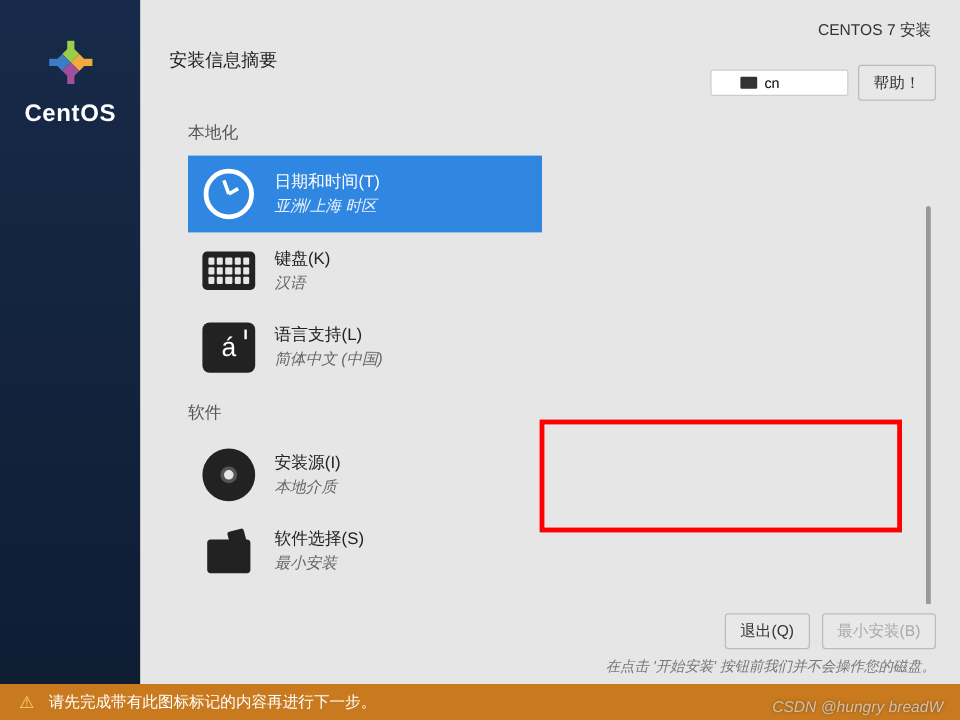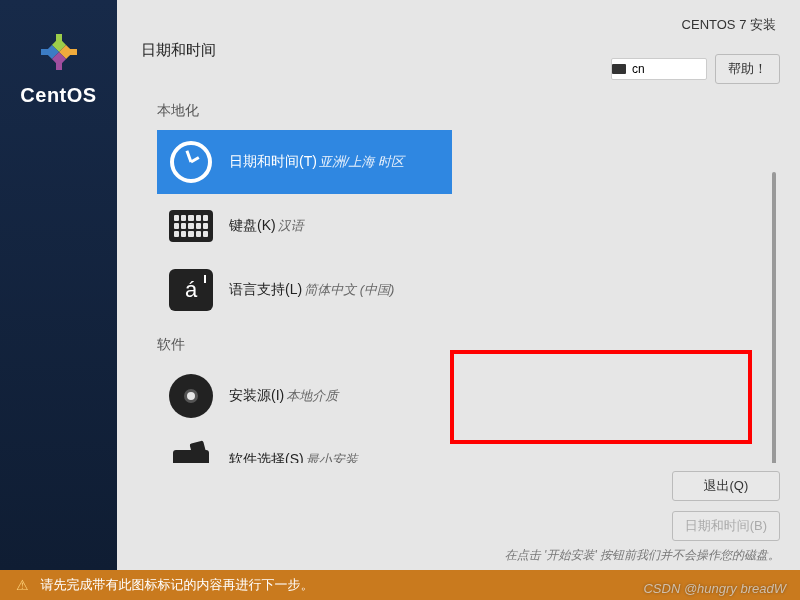--- a/index.html
+++ b/index.html
@@ -12,38 +12,38 @@
     .logo { width: 48px; height: 48px; margin-bottom: 8px; }
     .logo-text { color: #fff; font-size: 20px; font-weight: 600; letter-spacing: 0.5px; }
     
     .main { flex: 1; background: #e6e6e6; display: flex; flex-direction: column; }
     
     .topbar { display: flex; justify-content: space-between; align-items: center; padding: 16px 20px 8px 24px; }
     .title { font-size: 15px; color: #222; }
     .top-right { display: flex; flex-direction: column; align-items: flex-end; gap: 20px; }
     .subtitle { font-size: 13px; color: #333; padding-right: 4px; }
     .top-controls { display: flex; gap: 8px; align-items: center; }
-    .lang-box { background: #fff; border: 1px solid #ccc; border-radius: 2px; padding: 3px 0; display: flex; align-items: center; gap: 6px; font-size: 12px; width: 96px; }
+    .lang-box { background: #fff; border: 1px solid #ccc; border-radius: 2px; padding: 3px 24px; display: flex; align-items: center; gap: 6px; font-size: 12px; width: 115px; }
     .kb-mini { width: 14px; height: 10px; background: #333; border-radius: 1px; position: relative; }
     .btn { background: #e8e8e8; border: 1px solid #bbb; border-radius: 3px; padding: 5px 12px; font-size: 13px; color: #333; cursor: pointer; }
     .btn-disabled { color: #aaa; }
     
     .content { flex: 1; padding: 10px 20px 0 40px; overflow-y: auto; position: relative; }
     .scrollbar { position: absolute; right: 24px; top: 80px; width: 4px; height: 380px; background: #999; border-radius: 2px; }
     
     .section { margin-bottom: 14px; padding-right: 40px; }
     .section-title { font-size: 14px; color: #555; margin-bottom: 10px; }
     .section-items { display: flex; flex-wrap: wrap; gap: 0; }
     
     .item { display: flex; align-items: center; gap: 16px; width: 295px; padding: 10px 12px; cursor: pointer; }
     .item.selected { background: #2f87e1; }
     .item.selected .item-title { color: #fff; }
     .item.selected .item-sub { color: #e8f1fc; font-style: italic; }
     .item-icon { width: 44px; height: 44px; flex-shrink: 0; display: flex; align-items: center; justify-content: center; }
-    .item-text { display: flex; flex-direction: row; gap: 2px; }
+    .item-text { display: flex; flex-direction: column; gap: 2px; }
     .item-title { font-size: 14px; color: #222; }
     .item-sub { font-size: 13px; color: #666; font-style: italic; }
     
     .icon-clock { width: 42px; height: 42px; border: 4px solid #fff; border-radius: 50%; position: relative; }
     .icon-clock::before { content: ''; position: absolute; left: 50%; top: 50%; width: 3px; height: 12px; background: #fff; transform-origin: bottom; transform: translate(-50%, -100%) rotate(-20deg); }
     .icon-clock::after { content: ''; position: absolute; left: 50%; top: 50%; width: 3px; height: 9px; background: #fff; transform-origin: bottom; transform: translate(-50%, -100%) rotate(60deg); }
     
     .icon-keyboard { width: 44px; height: 32px; background: #222; border-radius: 4px; position: relative; padding: 5px; display: grid; grid-template-columns: repeat(5, 1fr); grid-template-rows: repeat(3, 1fr); gap: 2px; }
     .icon-keyboard span { background: #e6e6e6; border-radius: 1px; }
     
@@ -53,21 +53,21 @@
     .icon-disc { width: 44px; height: 44px; background: #222; border-radius: 50%; display: flex; align-items: center; justify-content: center; }
     .icon-disc-inner { width: 14px; height: 14px; background: #e6e6e6; border-radius: 50%; border: 3px solid #555; }
     
     .icon-pkg { width: 36px; height: 36px; position: relative; }
     .icon-pkg-body { position: absolute; bottom: 0; width: 36px; height: 28px; background: #222; border-radius: 3px; }
     .icon-pkg-tab { position: absolute; top: 0; right: 4px; width: 14px; height: 14px; background: #222; transform: rotate(-15deg); border-radius: 2px; }
     
     .highlight-box { position: absolute; border: 4px solid #ff0000; pointer-events: none; }
     
     .footer { padding: 8px 20px 6px; display: flex; flex-direction: column; align-items: flex-end; gap: 6px; }
-    .footer-btns { display: flex; gap: 10px; flex-direction: column; }
+    .footer-btns { display: flex; gap: 10px; }
     .footer-hint { font-size: 12px; color: #777; font-style: italic; }
     
     .warning-bar { position: absolute; bottom: 0; left: 0; right: 0; height: 30px; background: #c97a1e; display: flex; align-items: center; padding: 0 16px; gap: 12px; }
     .warn-icon { color: #ffd27a; font-size: 14px; }
     .warn-text { color: #fff; font-size: 13px; }
     .watermark { position: absolute; right: 14px; bottom: 4px; color: rgba(220,220,220,0.75); font-size: 13px; font-style: italic; text-shadow: 0 0 3px rgba(0,0,0,0.4); }
   </style>
 </head>
 <body>
 
@@ -85,21 +85,21 @@
           <rect x="-10" y="0" width="10" height="10" fill="#3c7cc4" transform="rotate(45)"></rect>
           <rect x="0" y="0" width="10" height="10" fill="#a04e9e" transform="rotate(45)"></rect>
         </g>
       </svg>
       <div class="logo-text">CentOS</div>
     </div>
   </aside>
 
   <main class="main">
     <div class="topbar">
-      <div class="title">日期和时间</div>
+      <div class="title">安装信息摘要</div>
       <div class="top-right">
         <div class="subtitle">CENTOS 7 安装</div>
         <div class="top-controls">
           <div class="lang-box">
             <div class="kb-mini"></div>
             <span>cn</span>
           </div>
           <button class="btn">帮助！</button>
         </div>
       </div>
@@ -189,21 +189,21 @@
 
       <div class="section">
         <div class="section-title">系统</div>
 
       </div>
     </div>
 
     <div class="footer">
       <div class="footer-btns">
         <button class="btn">退出(Q)</button>
-        <button class="btn btn-disabled">日期和时间(B)</button>
+        <button class="btn btn-disabled">最小安装(B)</button>
       </div>
       <div class="footer-hint">在点击 '开始安装' 按钮前我们并不会操作您的磁盘。</div>
     </div>
   </main>
 </div>
 
 <div class="warning-bar">
   <span class="warn-icon">⚠</span>
   <span class="warn-text">请先完成带有此图标标记的内容再进行下一步。</span>
 </div>

